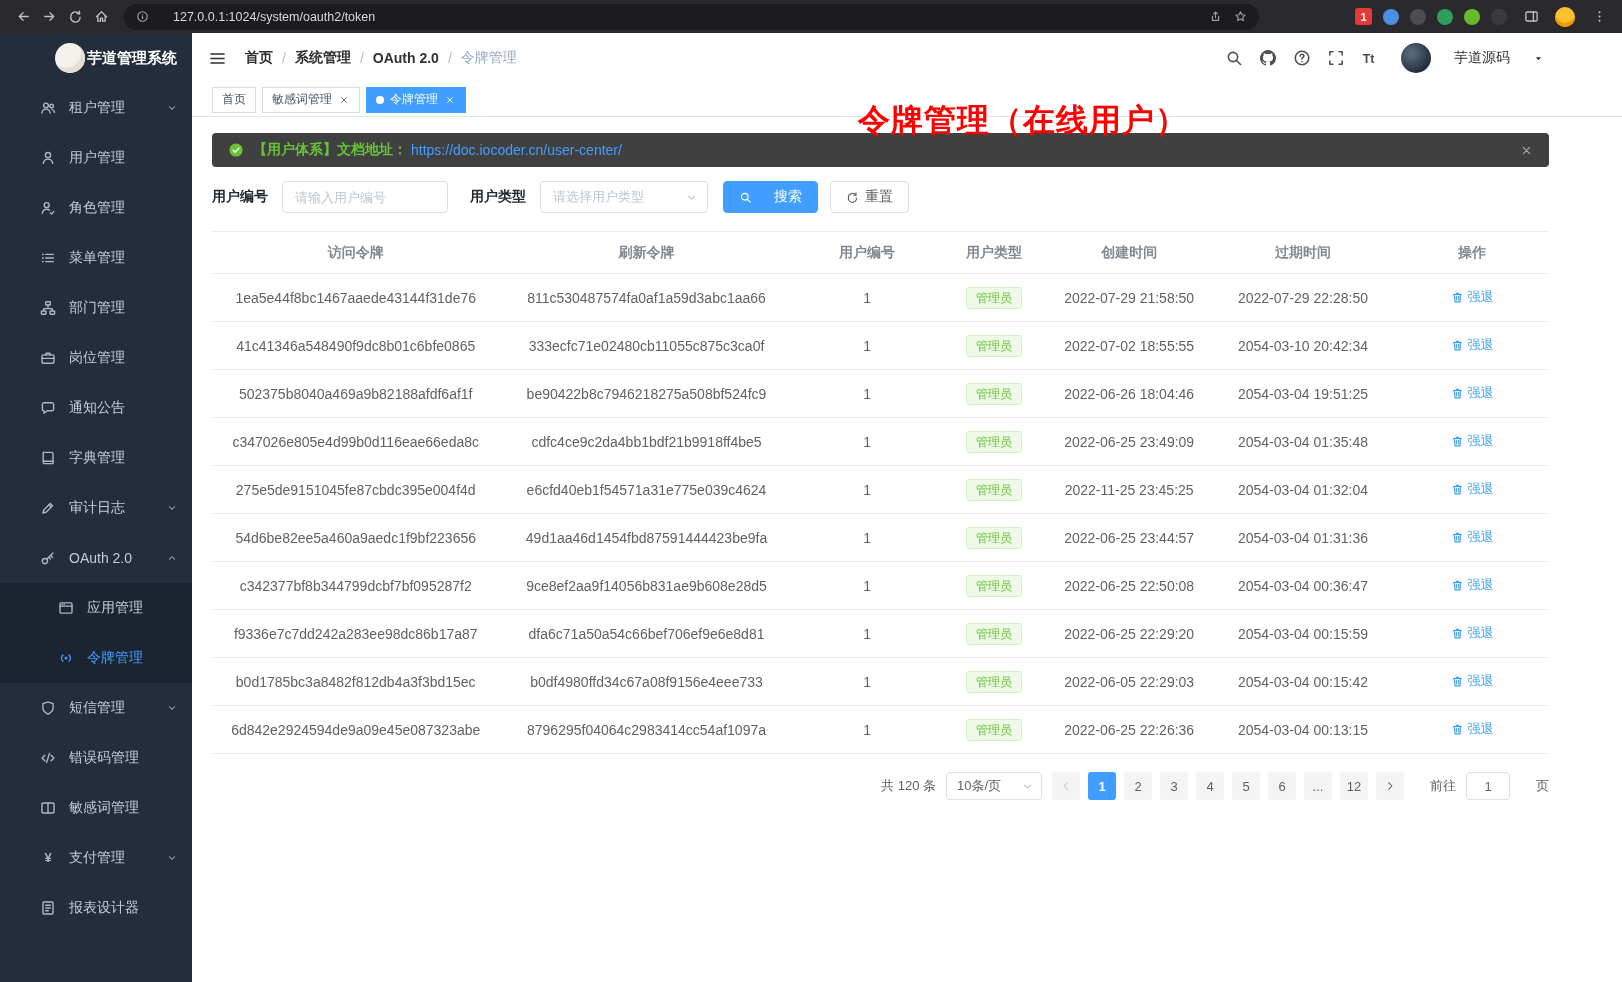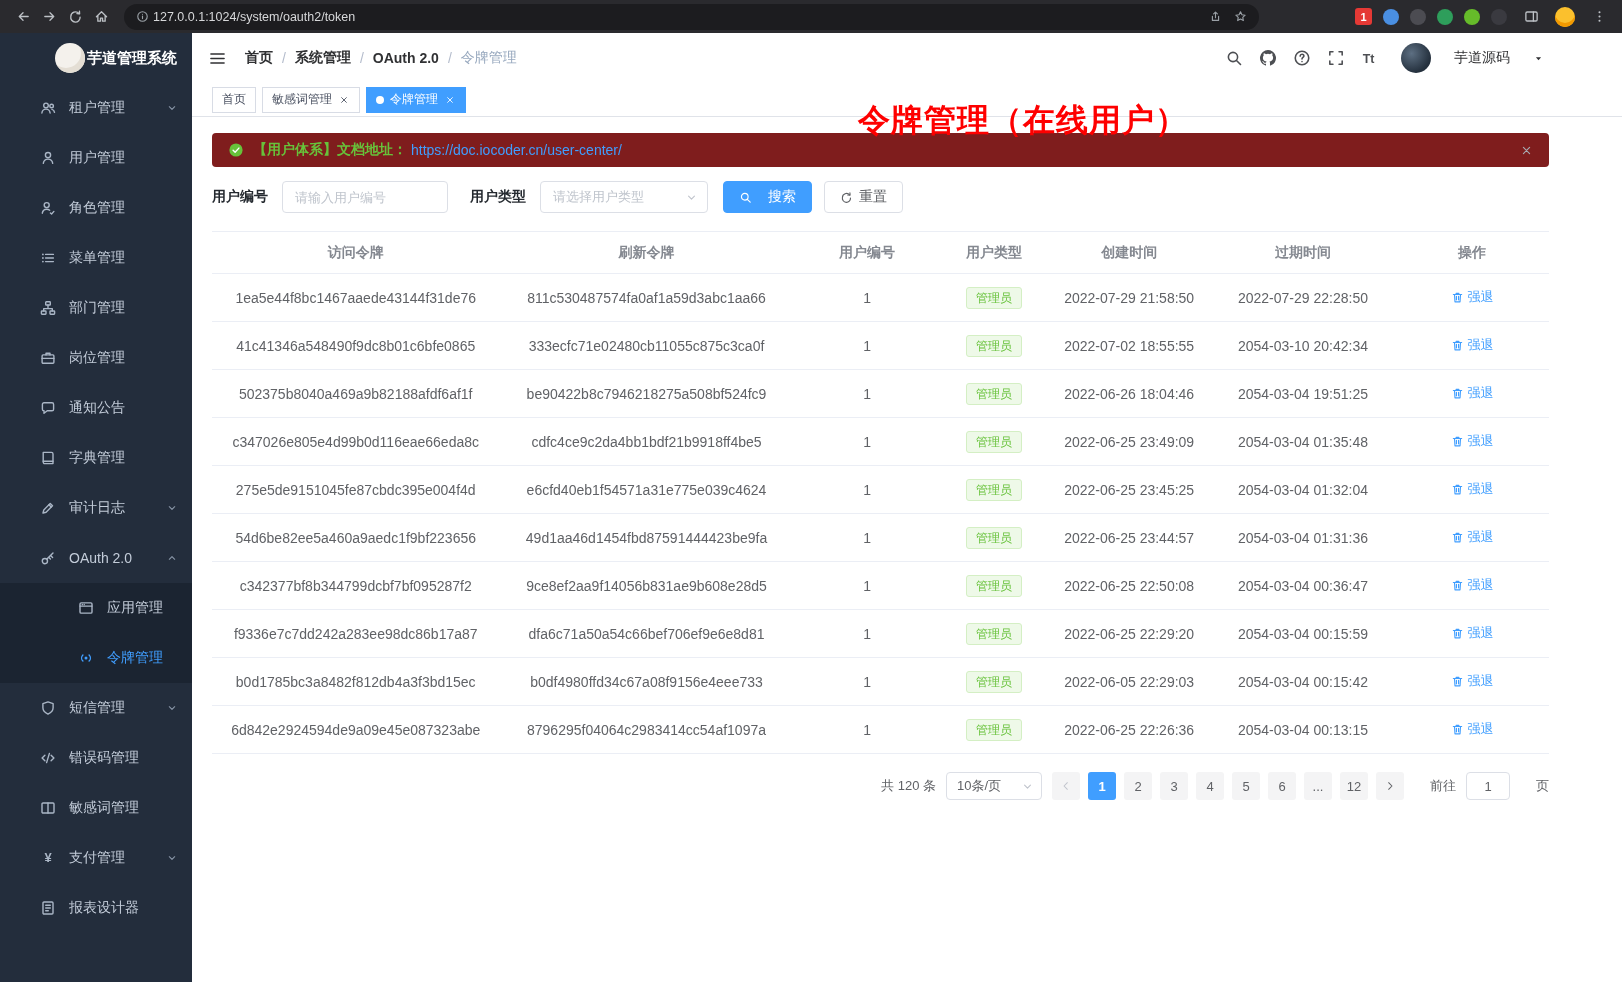--- a/index.html
+++ b/index.html
@@ -4,21 +4,21 @@
 <style>
   * { box-sizing: border-box; margin: 0; padding: 0; }
   html,body { width:1622px; height:982px; overflow:hidden; background:#fff;
     font-family:"Liberation Sans","DejaVu Sans",sans-serif; }
   svg { display:block; }
 
   
   .browser-bar { height:33px; background:#2a2a2e; display:flex; align-items:center; padding:0 10px; }
   .nav-btn { width:26px; height:26px; display:flex; align-items:center; justify-content:center;
     color:#bdc1c6; font-size:15px; cursor:pointer; border-radius:50%; flex:0 0 auto; }
-  .url-bar { display:flex; align-items:center; gap:4px; background:#1c1c1f; border-radius:14px;
+  .url-bar { display:flex; align-items:center; gap:24px; background:#1c1c1f; border-radius:14px;
     height:26px; padding:0 12px; width:1135px; margin-left:10px; flex:0 0 auto; }
   .url-ico { color:#9aa0a6; font-size:13px; display:flex; cursor:pointer; }
   .url-text { color:#d7d8da; font-size:12.5px; }
   .url-right { margin-left:auto; display:flex; gap:12px; align-items:center; }
   .ext-icons { margin-left:auto; display:flex; align-items:center; gap:11px; }
   .ext-badge { width:17px; height:17px; border-radius:3px; background:#e53935; color:#fff;
     font-size:11px; font-weight:bold; display:flex; align-items:center; justify-content:center; cursor:pointer; }
   .ext-dot { width:16px; height:16px; border-radius:50%; cursor:pointer; }
   .profile-dot { width:20px; height:20px; border-radius:50%; background:#fbc02d;
     box-shadow:inset 0 -4px 0 #f29900; cursor:pointer; }
@@ -28,21 +28,21 @@
   .sidebar { width:192px; flex:0 0 auto; background:#232d3c; overflow:hidden; }
   .logo-row { height:50px; display:flex; align-items:center; padding-left:40px; gap:2px; cursor:pointer;justify-content:center; }
   .logo-avatar { width:30px; height:30px; border-radius:50%; background:#f4f1ec;
     box-shadow:inset -4px -5px 0 #e4ded4; flex:0 0 auto; }
   .logo-title { color:#fff; font-size:15px; font-weight:bold; }
   .menu-item { height:50px; display:flex; align-items:center; padding:0 14px 0 40px;
     font-size:14px; color:#c3ccd9; cursor:pointer; }
   .menu-item .mi-icon { font-size:16px; width:16px; margin-right:13px; color:#aab6c6; display:flex; }
   .menu-item .mi-label { flex:1; white-space:nowrap; }
   .menu-item .mi-chevron { font-size:12px; color:#8c99ab; display:flex; }
-  .menu-item.sub { padding-left:78px; background:#1b2431; }
+  .menu-item.sub { padding-left:58px; background:#1b2431; }
   .menu-item.active { color:#409eff; }
   .menu-item.active .mi-icon { color:#409eff; }
 
   .main { flex:1; display:flex; flex-direction:column; background:#fff; min-width:0; position:relative; }
 
   
   .main-header { height:50px; display:flex; align-items:center; padding:0 78px 0 16px; }
   .hamburger { font-size:19px; color:#303133; display:flex; cursor:pointer; }
   .breadcrumb { margin-left:18px; display:flex; align-items:center; gap:9px; font-size:14px; }
   .bc-item { color:#303133; font-weight:bold; cursor:pointer; }
@@ -61,39 +61,39 @@
     border-bottom:1px solid #e0e3e9; }
   .tag-tab { height:26px; display:inline-flex; align-items:center; gap:6px; padding:0 9px;
     border:1px solid #d8dce5; background:#fff; color:#495060; font-size:12px; cursor:pointer; }
   .tag-tab.active { background:#409eff; border-color:#409eff; color:#fff; }
   .tag-tab .dot { width:8px; height:8px; border-radius:50%; background:#fff; }
   .tab-close { font-size:10px; display:flex; border-radius:50%; padding:1px; }
 
   
   .content { padding:16px 73px 0 20px; }
 
-  .alert { height:34px; display:flex; align-items:center; background:#7f1d1d; border-radius:4px;
+  .alert { height:34px; display:flex; align-items:center; background:#404040; border-radius:4px;
     padding:0 16px; margin-bottom:14px; }
   .alert-ico { font-size:16px; display:flex; }
   .alert-text { color:#67c23a; font-size:14px; font-weight:bold; margin-left:9px; }
   .alert-link { color:#409eff; font-size:14px; margin-left:4px; text-decoration:none; cursor:pointer; }
   .alert-close { margin-left:auto; color:#a8abb2; font-size:13px; display:flex; cursor:pointer; }
 
   .filter-row { display:flex; align-items:center; margin-bottom:18px; }
   .f-label { font-size:14px; font-weight:bold; color:#24292f; margin-right:14px; }
   .f-input { width:166px; height:32px; border:1px solid #dcdfe6; border-radius:4px; padding:0 12px;
     font-size:13px; color:#606266; outline:none; font-family:inherit; }
   .f-input::placeholder { color:#bfc4cc; }
   .f-label2 { margin-left:22px; }
   .f-select { width:168px; height:32px; border:1px solid #dcdfe6; border-radius:4px; display:flex;
     align-items:center; justify-content:space-between; padding:0 9px 0 12px; cursor:pointer; }
   .sel-placeholder { color:#bfc4cc; font-size:13px; }
   .sel-caret { color:#c0c4cc; font-size:13px; display:flex; }
   .btn-primary { height:32px; background:#409eff; border:1px solid #409eff; color:#fff; border-radius:4px;
-    padding:0 15px; font-size:14px; display:inline-flex; align-items:center; gap:16px; margin-left:15px;
+    padding:0 15px; font-size:14px; display:inline-flex; align-items:center; gap:22px; margin-left:15px;
     cursor:pointer; font-family:inherit; }
   .btn-primary .h-ico, .btn-plain .h-ico { font-size:13px; }
   .btn-plain { height:32px; background:#fff; border:1px solid #dcdfe6; color:#606266; border-radius:4px;
     padding:0 15px; font-size:14px; display:inline-flex; align-items:center; gap:6px; margin-left:12px;
     cursor:pointer; font-family:inherit; }
 
   .data-table { width:100%; border-collapse:collapse; table-layout:fixed; border-top:1px solid #ebeef5; }
   .data-table th { height:42px; font-size:14px; color:#848890; font-weight:bold; text-align:center;
     border-bottom:1px solid #ebeef5; background:#fff; }
   .data-table td { height:48px; font-size:14px; color:#606266; text-align:center;
@@ -583,21 +583,21 @@
                     <svg viewBox="0 0 16 16" width="1em" height="1em" fill="none" stroke="currentColor" stroke-width="1.4" stroke-linecap="round" stroke-linejoin="round">
                       <path d="M2.9 4.3h10.2M6.3 4.3V3h3.4v1.3M4.3 4.3l.6 9h6.2l.6-9M6.7 6.6v4.3M9.3 6.6v4.3"></path>
                     </svg>
                   </span>强退</a></td>
             </tr>
             <tr>
               <td>275e5de9151045fe87cbdc395e004f4d</td>
               <td>e6cfd40eb1f54571a31e775e039c4624</td>
               <td>1</td>
               <td><span class="tag-success">管理员</span></td>
-              <td>2022-06-25 23:45:25</td>
+              <td>2022-11-25 23:45:25</td>
               <td>2054-03-04 01:32:04</td>
               <td><a class="action-link"><span>
                     <svg viewBox="0 0 16 16" width="1em" height="1em" fill="none" stroke="currentColor" stroke-width="1.4" stroke-linecap="round" stroke-linejoin="round">
                       <path d="M2.9 4.3h10.2M6.3 4.3V3h3.4v1.3M4.3 4.3l.6 9h6.2l.6-9M6.7 6.6v4.3M9.3 6.6v4.3"></path>
                     </svg>
                   </span>强退</a></td>
             </tr>
             <tr>
               <td>54d6be82ee5a460a9aedc1f9bf223656</td>
               <td>49d1aa46d1454fbd87591444423be9fa</td>

